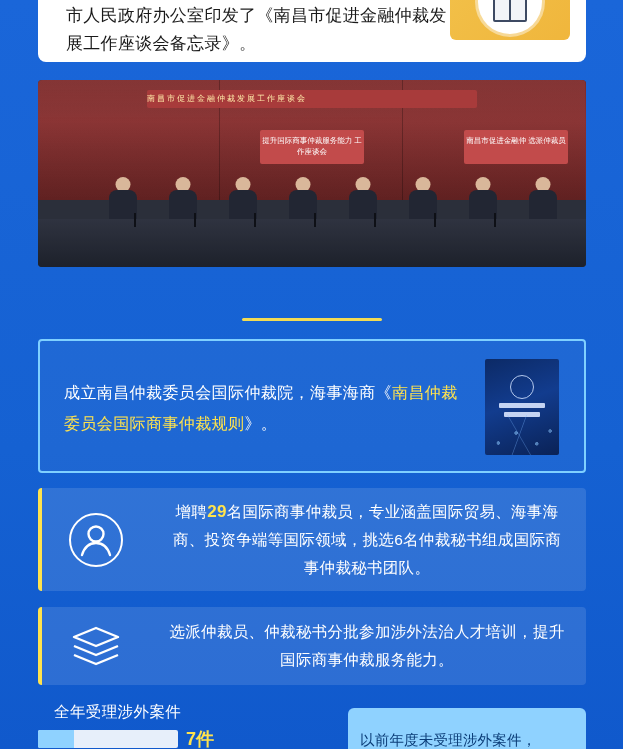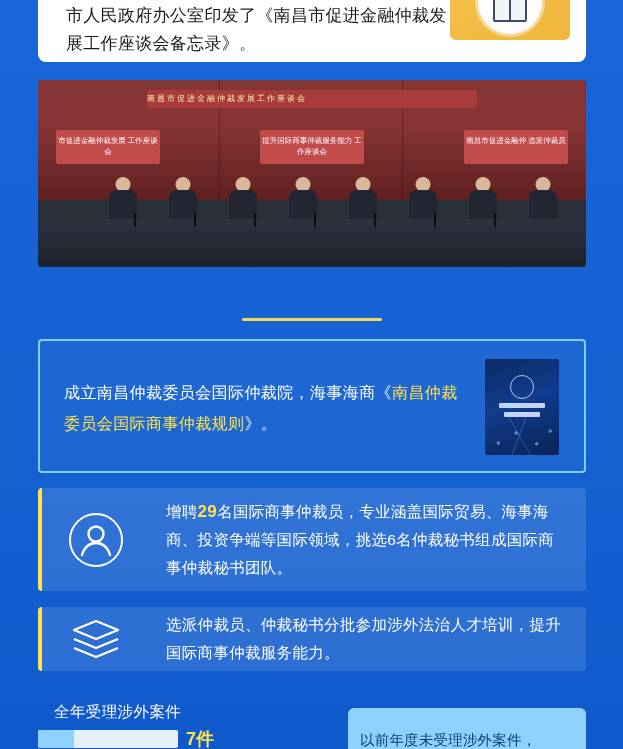--- a/index.html
+++ b/index.html
@@ -289,23 +289,24 @@
   }
 
   
   .panel {
     position: absolute;
     left: 38px;
     width: 548px;
     background: rgba(255,255,255,0.12);
     border-radius: 4px;
     box-sizing: border-box;
+    text-align: center;
   }
   .panel-1 { top: 488px; height: 103px; }
-  .panel-2 { top: 607px; height: 64px; }
+  .panel-2 { top: 607px; height: 78px; }
   .panel-accent {
     position: absolute;
     left: 0;
     top: 0;
     bottom: 0;
     width: 4px;
     background: #ffe34d;
     border-radius: 4px 0 0 4px;
   }
   .panel-icon {
@@ -400,22 +401,20 @@
     </div>
   </div>
 
   <div class="photo">
     <div class="photo-wall">
       <div class="photo-wall-panel" style="left:0"></div>
       <div class="photo-wall-panel" style="left:33.3%"></div>
       <div class="photo-wall-panel" style="left:66.6%; border-right:none"></div>
     </div>
     <div class="photo-banner">南昌市促进金融仲裁发展工作座谈会</div>
-    <div class="photo-sign sign1">市促进金融仲裁发展
-工作座谈会</div>
     <div class="photo-sign sign2">提升国际商事仲裁服务能力
 工作座谈会</div>
     <div class="photo-sign sign3">南昌市促进金融仲
 选派仲裁员</div>
     <div class="photo-people">
       <div class="person" style="left:70px">
           <div class="head"></div>
           <div class="body"></div>
         </div>
       <div class="person" style="left:130px">

